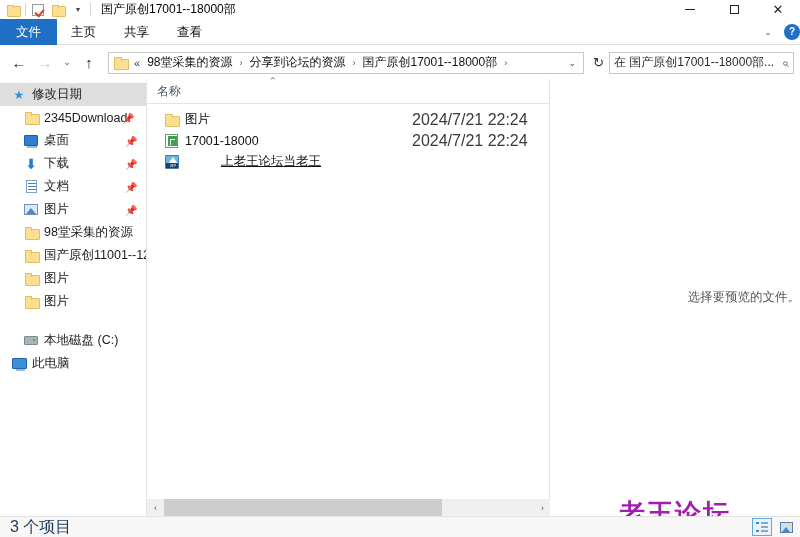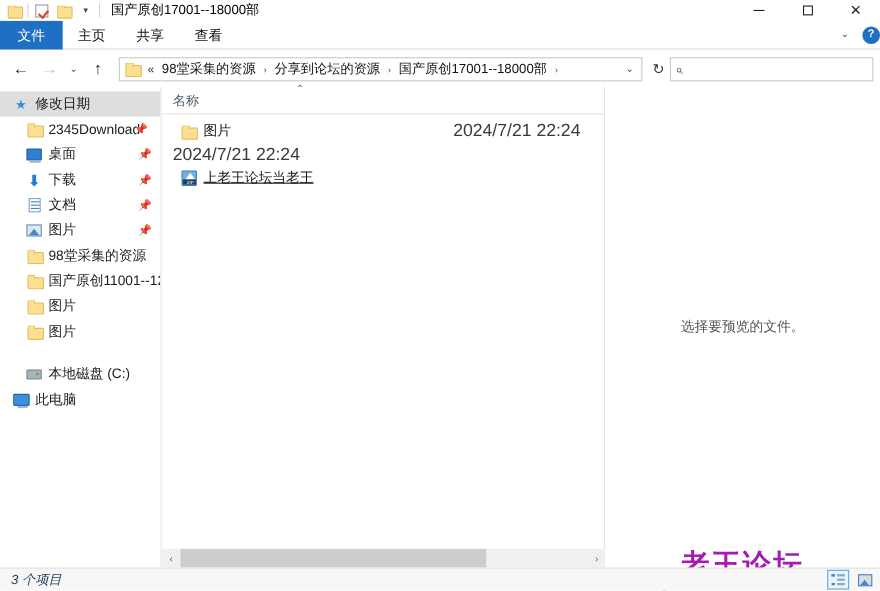--- a/index.html
+++ b/index.html
@@ -200,21 +200,21 @@
   .sort-caret {
     position:absolute; left:122px; top:-3px; font-size:9px; color:#6a6a6a;
   }
   .rows { padding-top:5px; }
   .row {
     height:21px; display:flex; align-items:center; font-size:12.5px; color:#111;
   }
   .row .cell-name { width:255px; display:flex; align-items:center; padding-left:18px; }
   .row .cell-date { width:140px; padding-left:10px; color:#3a3a3a; font-size:16px; }
   .row .ico { width:20px; flex:none; display:flex; align-items:center; }
-  .f-underline { text-decoration:underline; }
+  .f-underline { text-decoration:underline;margin-left:36px; }
   .i-xls {
     width:13px; height:14px; background:#fff; border:1px solid #69a069; position:relative;
   }
   .i-xls::before {
     content:""; position:absolute; left:1.5px; top:1.5px; width:9px; height:10px;
     background:#3f9f53;
   }
   .i-xls::after {
     content:"";
     position:absolute; left:4px; top:4px; width:4px; height:5px;
@@ -244,21 +244,21 @@
     font-size:9px; color:#5a5a5a; background:#f0f0f0;
   }
   .hs-track { flex:1; height:17px; background:#f0f0f0; position:relative; }
   .hs-thumb {
     position:absolute; left:0; top:0; width:75%; height:17px; background:#cdcdcd;
   }
 
   
   .preview {
     flex:1; height:437px; background:#fff; position:relative;
-    display:flex; align-items:center; justify-content:center;
+    display:flex; align-items:center; justify-content:flex-end;
   }
   .preview-text { font-size:12.5px; color:#555; }
   .watermark {
     position:absolute; left:50%; transform:translateX(-50%);
     bottom:-42px; text-align:center; pointer-events:none; user-select:none;
   }
   .wm-title {
     font-size:26px; font-weight:bold; color:#a21caf; letter-spacing:2px;
     line-height:1.05; white-space:nowrap;
   }
@@ -266,21 +266,21 @@
     font-size:26px; font-weight:bold; color:#f7b3c4; letter-spacing:0px;
     line-height:1.1; white-space:nowrap; margin-top:2px;
   }
 
   
   .statusbar {
     position:absolute; left:0; top:516px; width:800px; height:21px;
     background:#f7f7f7; border-top:1px solid #e2e2e2;
     display:flex; align-items:center; padding-left:10px;
   }
-  .status-text { font-size:12px; color:#1b3a5c;font-style:italic; }
+  .status-text { font-size:16px; color:#1b3a5c; }
   .view-btns { margin-left:auto; display:flex; align-items:center; gap:4px; padding-right:4px; }
   .vbtn {
     width:20px; height:18px; display:flex; align-items:center; justify-content:center;
     position:relative;
   }
   .vbtn.active { border:1px solid #5fa8e0; background:#e8f3fc; }
   .v-details { width:12px; height:11px; position:relative; }
   .v-details i {
     position:absolute; left:0; width:3px; height:2px; background:#4a86c8; display:block;
   }
@@ -362,20 +362,21 @@
       <span class="crumb">分享到论坛的资源</span>
       <span class="crumb-arrow">›</span>
       <span class="crumb">国产原创17001--18000部</span>
       <span class="crumb-arrow">›</span>
       <span class="addr-spacer"></span>
       <span class="addr-drop">⌄</span>
     </div>
     <div class="refresh">↻</div>
 
     <div class="searchbox">
+      <span class="search-text">在 国产原创17001--18000部...</span>
       <span class="search-ico">⌕</span>
     </div>
   </div>
 
   <div class="body">
 
     <div class="sidebar">
 
       <div class="nav-item selected">
         <span class="ico">
@@ -486,20 +487,26 @@
           <div class="cell-name">
             <span class="ico">
                 <span class="i-folder"></span>
               </span>
             <span>图片</span>
           </div>
           <div class="cell-date">2024/7/21 22:24</div>
         </div>
 
         <div class="row">
+          <div class="cell-name">
+            <span class="ico">
+                <span class="i-xls"></span>
+              </span>
+            <span>17001-18000</span>
+          </div>
           <div class="cell-date">2024/7/21 22:24</div>
         </div>
 
         <div class="row">
           <div class="cell-name">
             <span class="ico">
               <span class="i-zip">
                   <span class="zip-tag">ZIP</span>
                 </span>
             </span>

